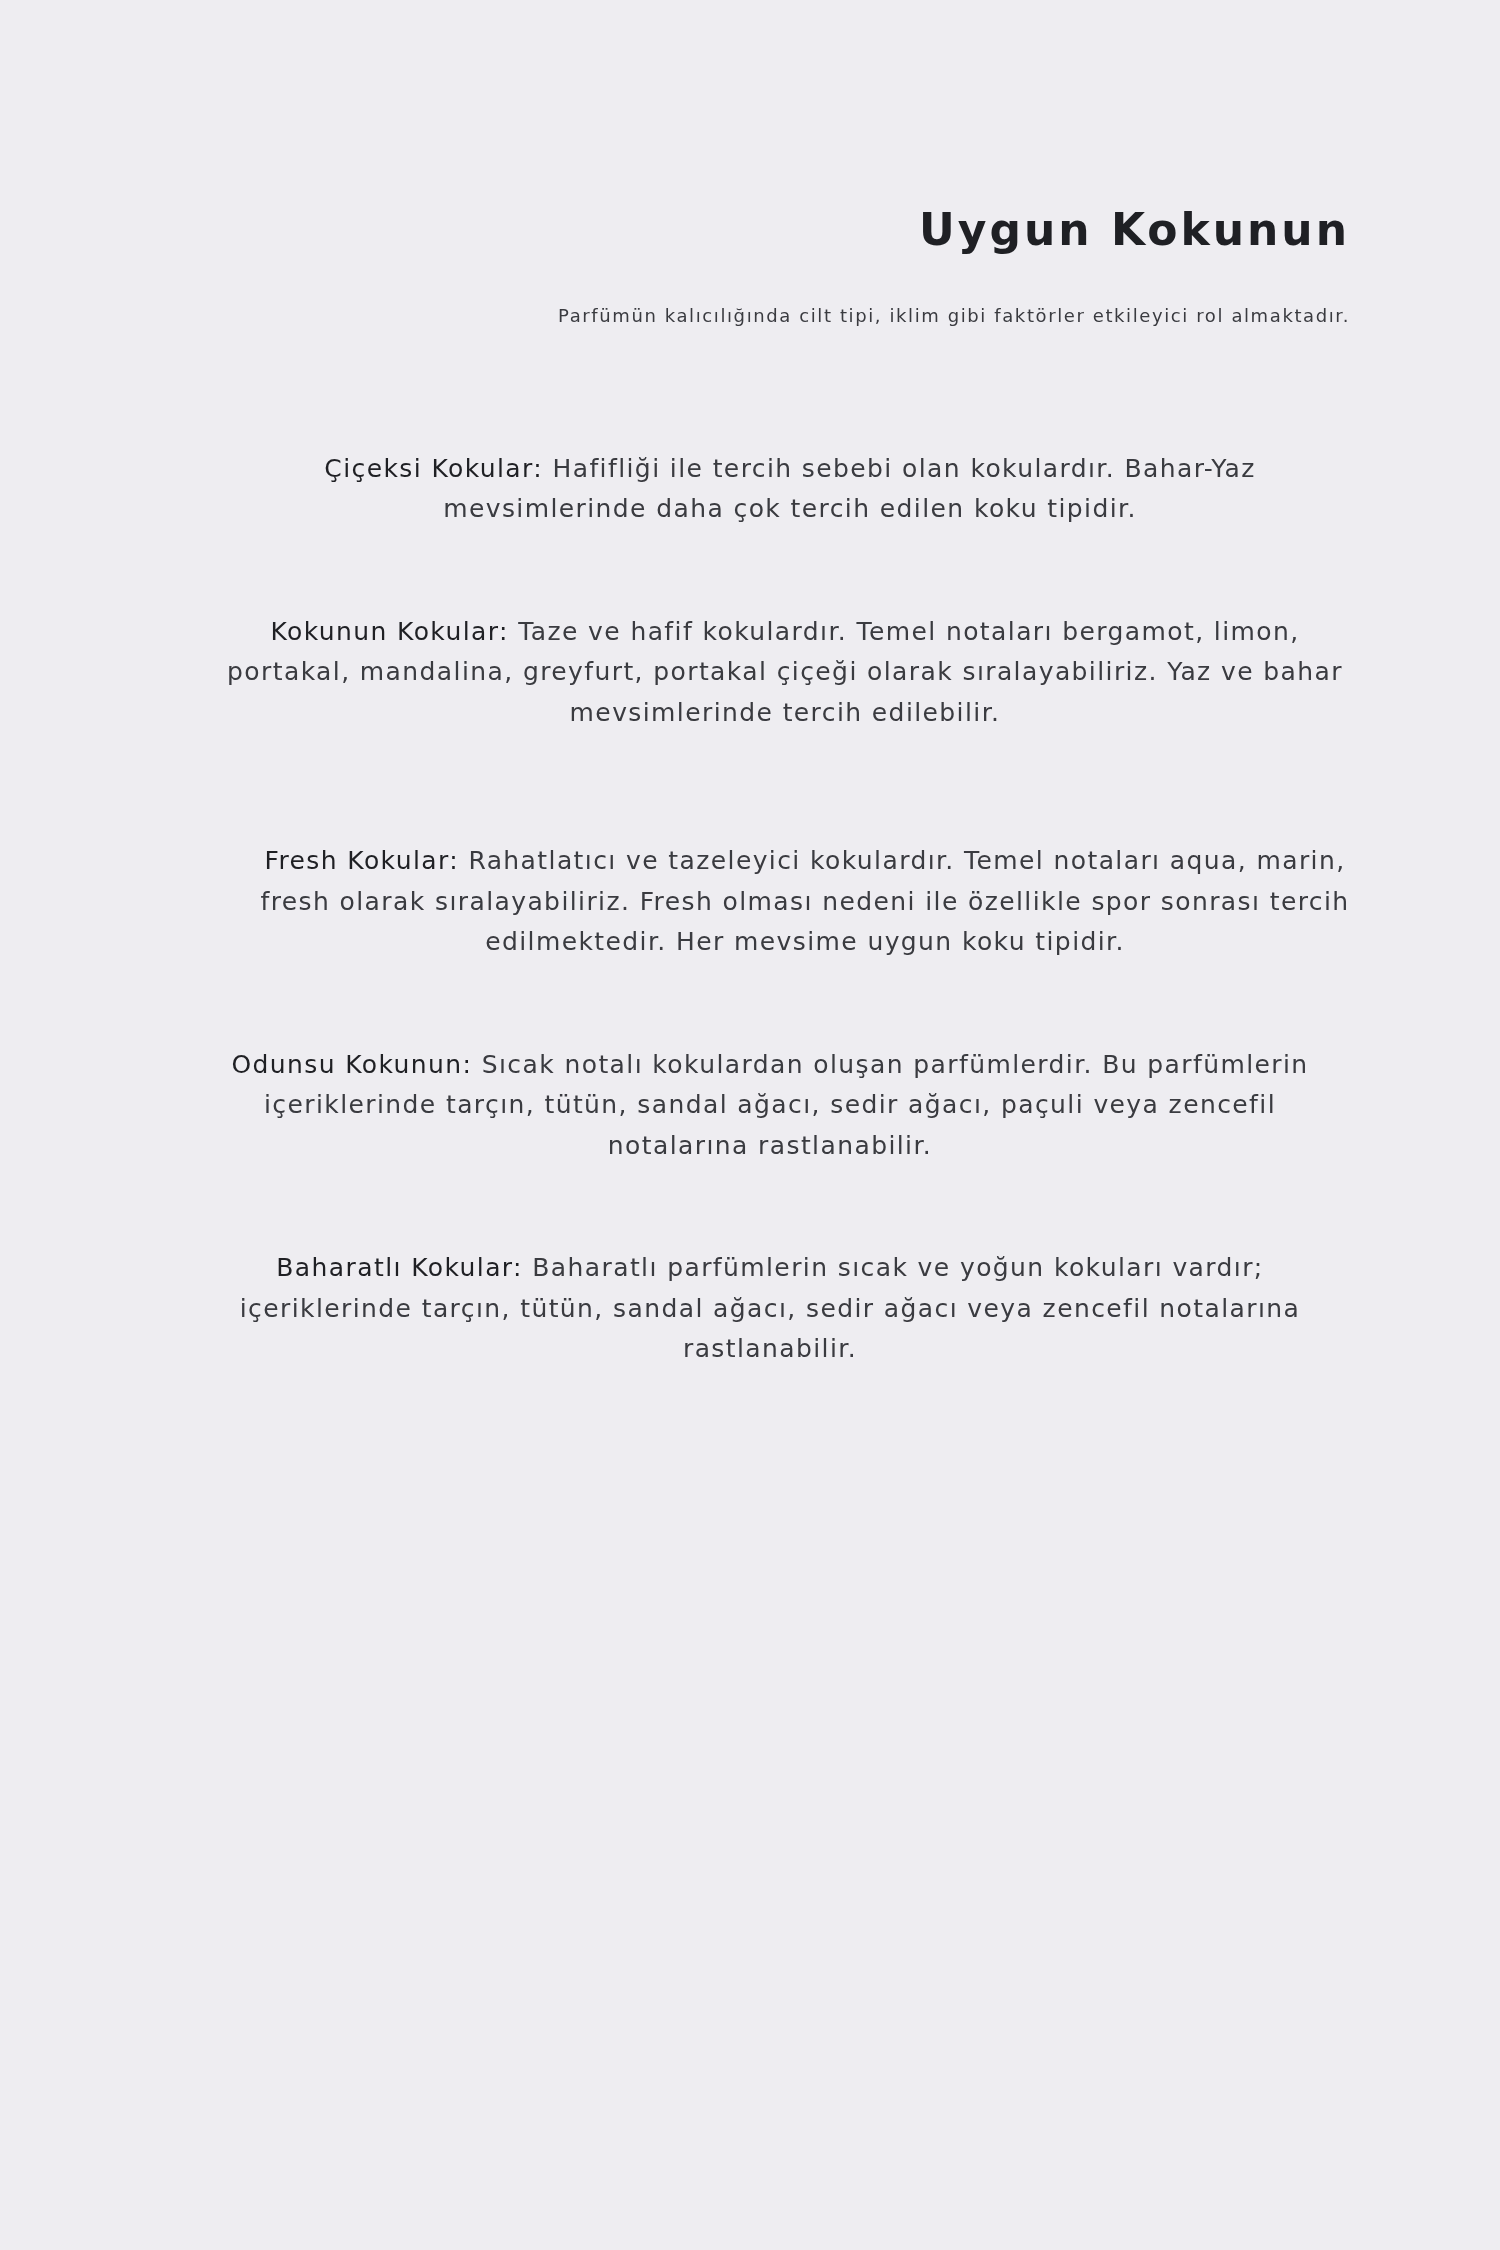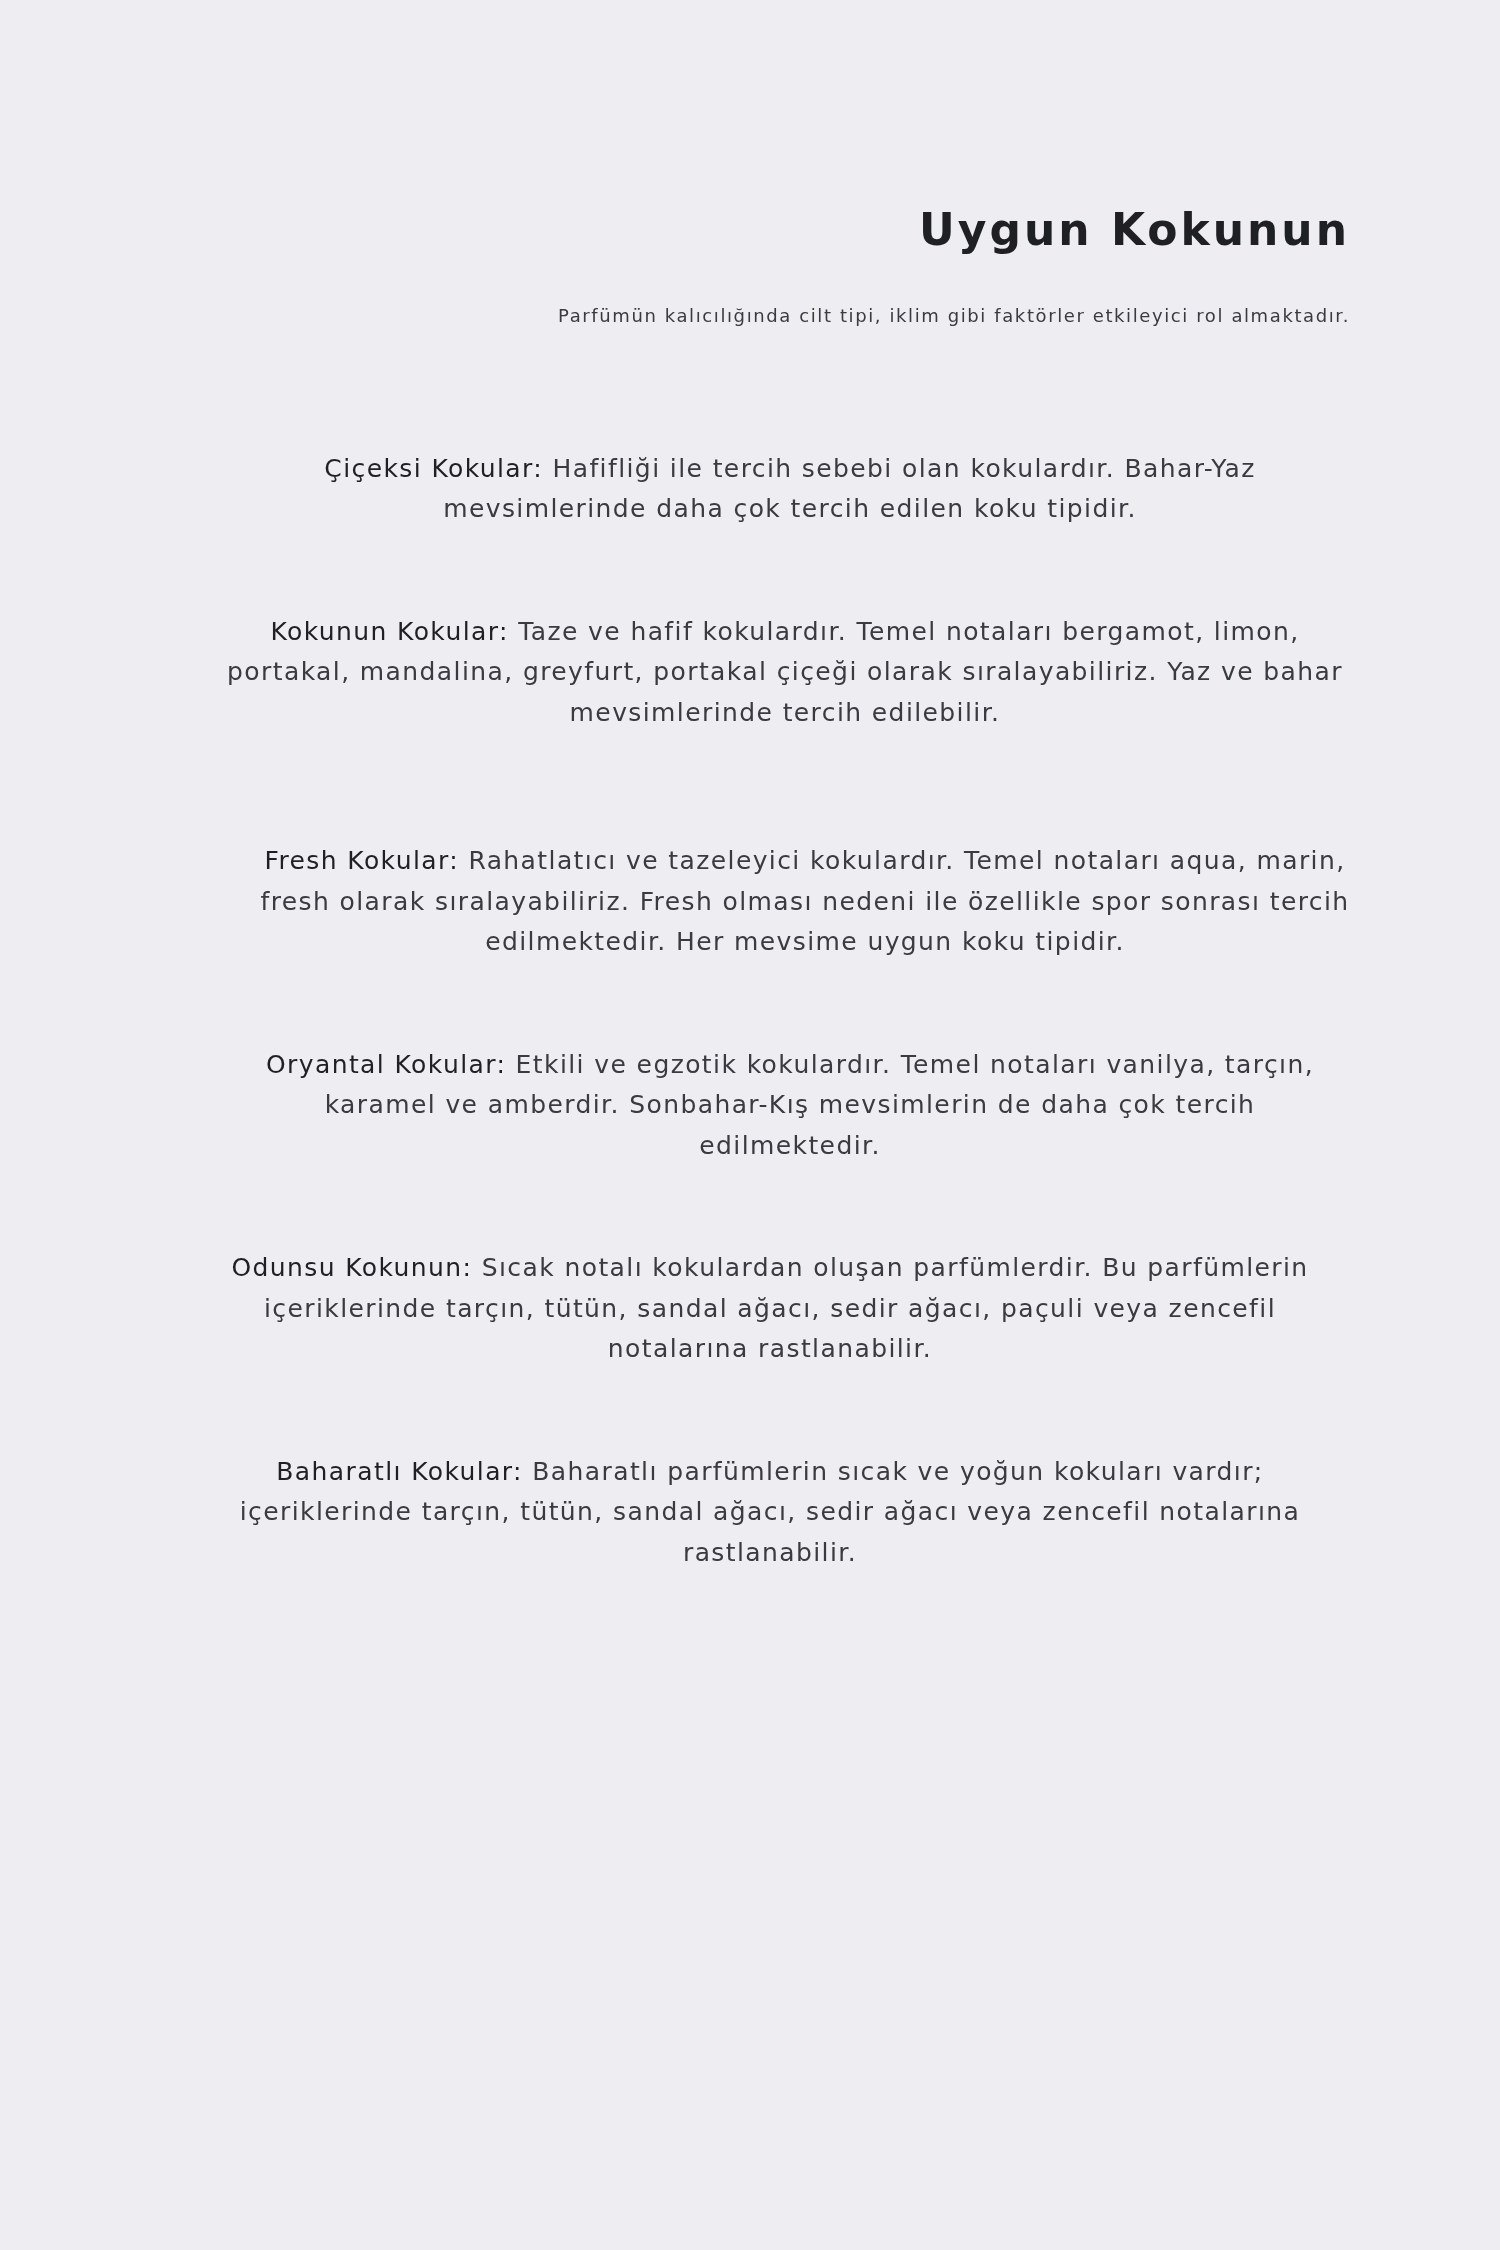--- a/index.html
+++ b/index.html
@@ -85,23 +85,20 @@
   </p>
 
   <p class="section s-meyvemsi">
     <span class="lead">Kokunun Kokular:</span><span> Taze ve hafif kokulardır. Temel notaları bergamot, limon, portakal, mandalina, greyfurt, portakal çiçeği olarak sıralayabiliriz. Yaz ve bahar mevsimlerinde tercih edilebilir.</span>
   </p>
 
   <p class="section s-fresh">
     <span class="lead">Fresh Kokular:</span><span> Rahatlatıcı ve tazeleyici kokulardır. Temel notaları aqua, marin, fresh olarak sıralayabiliriz. Fresh olması nedeni ile özellikle spor sonrası tercih edilmektedir. Her mevsime uygun koku tipidir.</span>
   </p>
 
-  <p class="section s-oryantal">
-    <span class="lead">Oryantal Kokular:</span><span> Etkili ve egzotik kokulardır. Temel notaları vanilya, tarçın, karamel ve amberdir. Sonbahar-Kış mevsimlerin de daha çok tercih edilmektedir.</span>
-  </p>
 
 
   <p class="section s-odunsu">
     <span class="lead">Odunsu Kokunun:</span><span> Sıcak notalı kokulardan oluşan parfümlerdir. Bu parfümlerin içeriklerinde tarçın, tütün, sandal ağacı, sedir ağacı, paçuli veya zencefil notalarına rastlanabilir.</span>
   </p>
 
   <p class="section s-baharatli">
     <span class="lead">Baharatlı Kokular:</span><span> Baharatlı parfümlerin sıcak ve yoğun kokuları vardır; içeriklerinde tarçın, tütün, sandal ağacı, sedir ağacı veya zencefil notalarına rastlanabilir.</span>
   </p>
 

